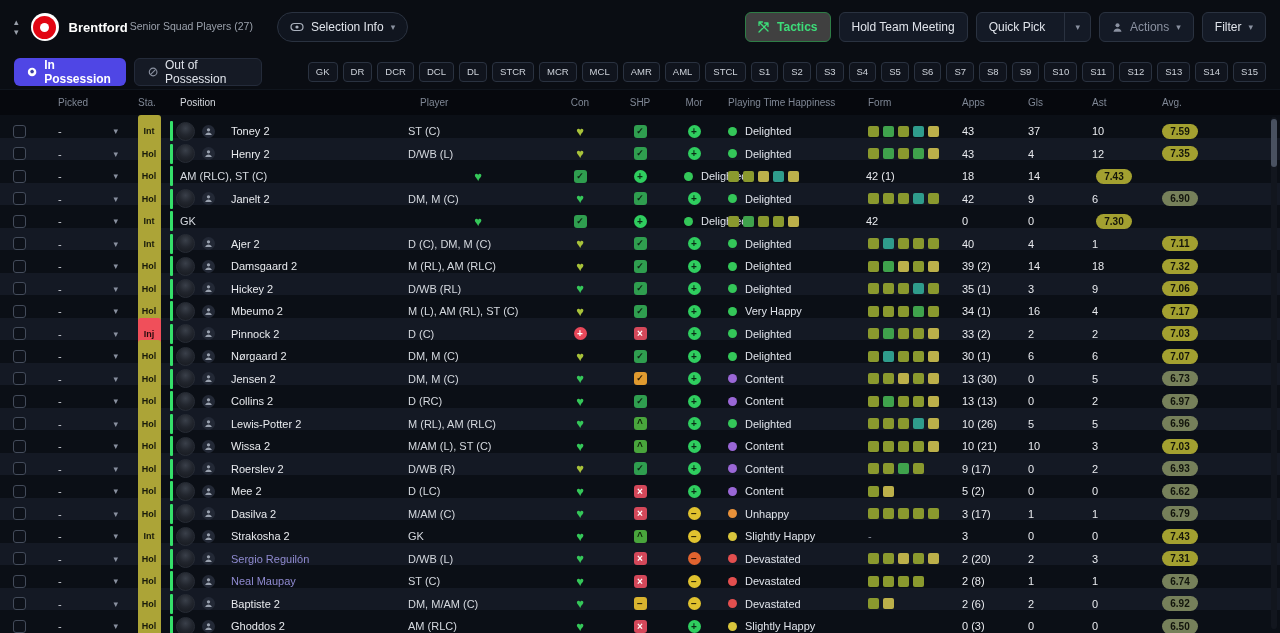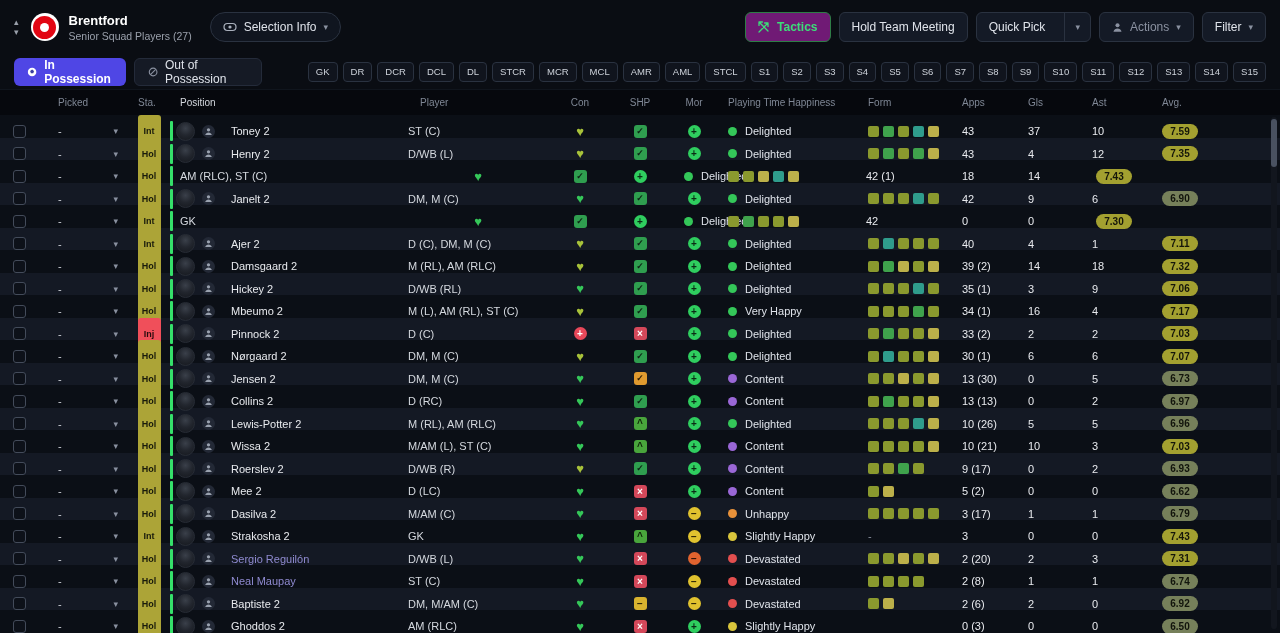--- a/index.html
+++ b/index.html
@@ -6,31 +6,31 @@
   html,body { width:1280px; height:633px; overflow:hidden; background:#06080d;
     font-family:"Liberation Sans", sans-serif; color:#e8eaee; }
 
   
   .topbar { height:54px; display:flex; align-items:center; padding:0 14px; gap:10px; background:#0a0d13; }
   .nav-chevrons { display:flex; flex-direction:column; gap:2px; margin-right:2px; }
   .navchev { font-size:9px; color:#9aa0ab; line-height:8px; cursor:pointer; }
   .crest { width:28px; height:28px; border-radius:50%; background:#ffffff; display:flex; align-items:center; justify-content:center; }
   .crest-inner { width:23px; height:23px; border-radius:50%; background:#e20613; display:flex; align-items:center; justify-content:center; }
   .crest-core { width:9px; height:9px; border-radius:50%; background:#ffffff; }
-  .club-block { display:flex; flex-direction:column; gap:2px; margin-right:8px; }
+  .club-block { display:flex; flex-direction:row; gap:2px; margin-right:14px; }
   .club-name { font-size:13px; font-weight:bold; color:#ffffff; }
   .club-sub { font-size:10.5px; color:#9aa0ab; }
 
   .btn { height:30px; border-radius:6px; background:#141a26; border:1px solid #2a3240;
     color:#dfe3ea; display:inline-flex; align-items:center; gap:7px; padding:0 12px;
     font-size:12px; white-space:nowrap; cursor:pointer; }
   .btn .chev { font-size:9px; color:#8a91a0; }
   .btn-pill { border-radius:16px; background:#10151f; }
   .topbar-right { margin-left:auto; display:flex; align-items:center; gap:8px; }
-  .btn-tactics { background:#701a75; border:1px solid #2e7d46; color:#3ddc79; font-weight:bold; }
+  .btn-tactics { background:#404040; border:1px solid #2e7d46; color:#3ddc79; font-weight:bold; }
   .btn-split { padding:0; }
   .btn-split .main { padding:0 12px; display:flex; align-items:center; height:100%; }
   .btn-split .arrow { padding:0 10px; border-left:1px solid #2a3240; display:flex; align-items:center; height:100%; }
   .btn-actions { color:#8a91a0; }
 
   
   .tabsrow { height:36px; display:flex; align-items:center; padding:0 14px; background:#0a0d13; border-bottom:1px solid #10151d; }
   .tab { height:28px; border-radius:6px; display:inline-flex; align-items:center; gap:7px; padding:0 13px; font-size:12px; cursor:pointer; }
   .tab-in { background:#4f46e5; color:#ffffff; font-weight:bold; }
   .tab-out { background:#151a25; color:#dfe3ea; border:1px solid #242b3a; margin-left:8px; }

